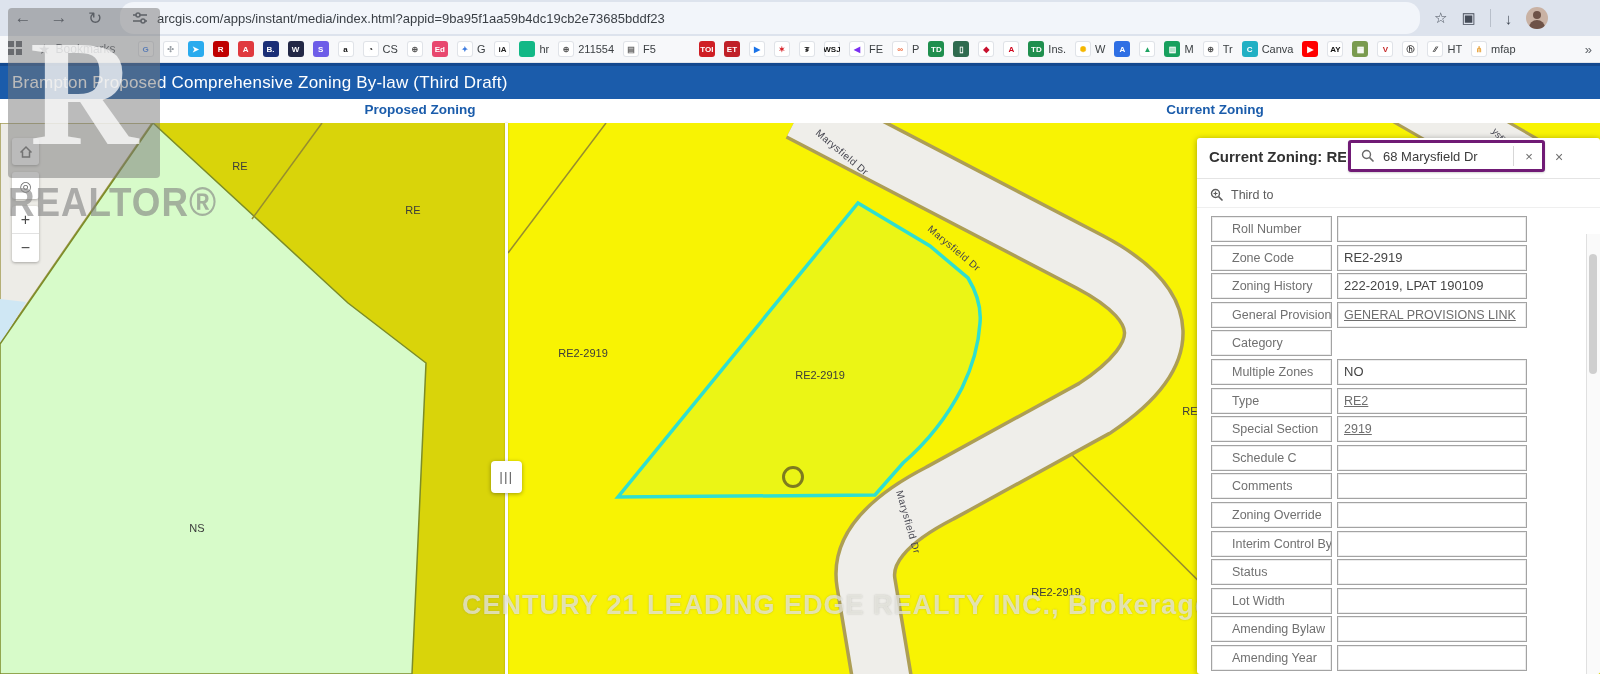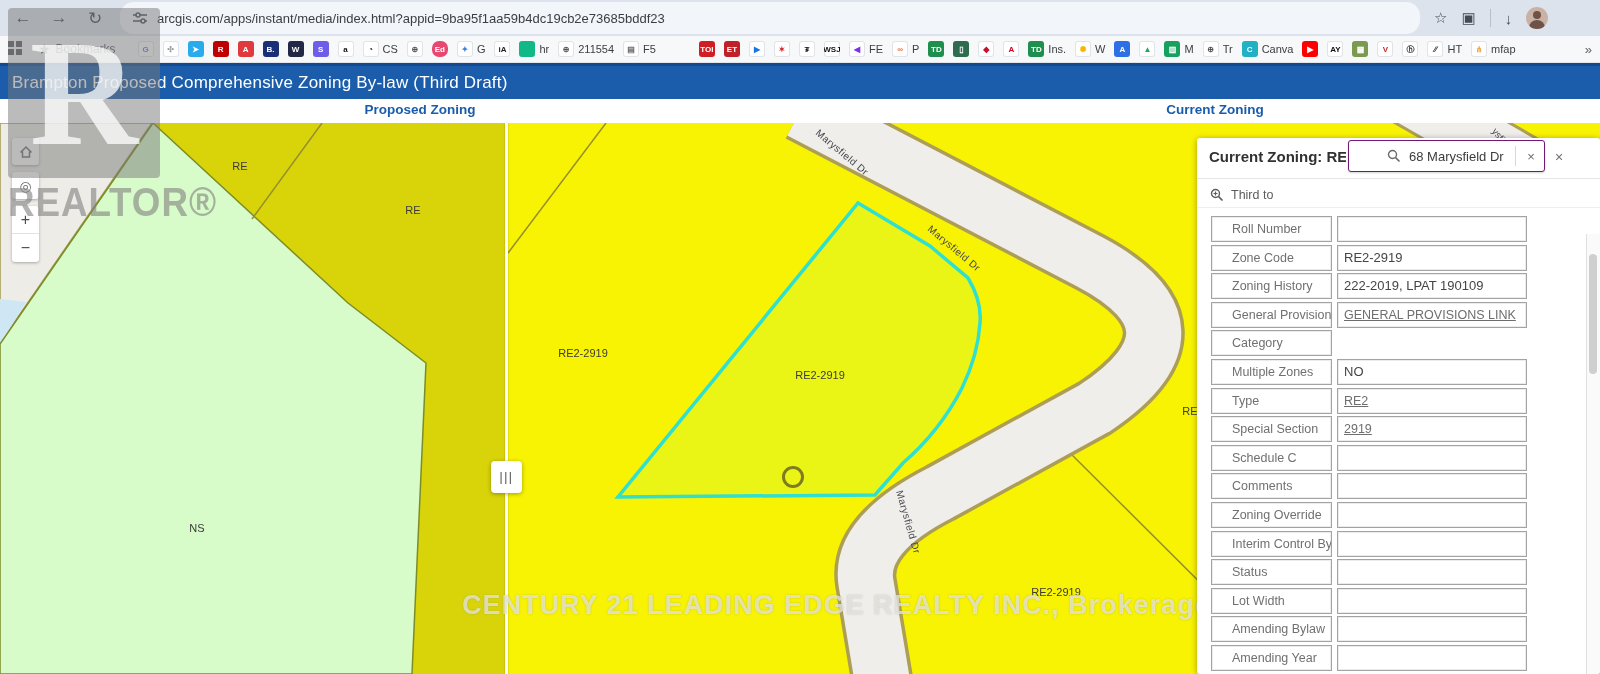--- a/index.html
+++ b/index.html
@@ -100,22 +100,22 @@
     overflow:hidden; white-space:nowrap; }
   .cell.lab { width:121px; color:#707070; font-size:12.5px;padding-left:20px; }
   .cell.val { width:190px; color:#454545; font-size:13px; }
   .cell.val.link { color:#6e6e6e; text-decoration:underline; font-size:12.5px; }
   .scrolltrack { position:absolute; right:0; top:96px; width:14px; height:440px;
     background:#fafafa; border-left:1px solid #e0e0e0; }
   .scrollthumb { position:absolute; right:3px; top:20px; width:8px; height:120px;
     background:#cfcfcf; border-radius:4px; }
 
   .searchbox { position:absolute; left:1348px; top:140px; width:197px; height:32px;
-    background:#fff; border:1px solid #701a75; border-radius:3px; z-index:8;
-    box-shadow:0 1px 2px rgba(0,0,0,.18); display:flex; align-items:center;padding-left:28px; }
+    background:#fff; border:3px solid #701a75; border-radius:3px; z-index:8;
+    box-shadow:0 1px 2px rgba(0,0,0,.18); display:flex; align-items:center; }
   .searchbox .mag { margin:0 8px 0 10px; flex:0 0 auto; }
   .searchbox .q { font-size:13px; color:#3c3c3c; flex:1; white-space:nowrap; overflow:hidden; }
   .searchbox .sep { width:1px; height:20px; background:#d7d7d7; margin:0 2px; }
   .searchbox .clr { width:26px; text-align:center; color:#6a6a6a; font-size:13px; }
 </style>
 </head>
 <body>
 
 <div id="stage">
 
@@ -181,21 +181,21 @@
           <i class="bordered" style="background: rgb(255, 255, 255); color: rgb(17, 17, 17);">a</i>
         </span>
         <span class="chip">
           <i class="bordered" style="background: rgb(255, 255, 255); color: rgb(17, 17, 17);">◔</i>
           <span>CS</span>
         </span>
         <span class="chip">
           <i class="bordered" style="background: rgb(255, 255, 255); color: rgb(85, 85, 85);">⊕</i>
         </span>
         <span class="chip">
-          <i style="background: rgb(232, 72, 111); color: rgb(255, 255, 255); border-radius: 7px;">Ed</i>
+          <i style="background: rgb(232, 72, 111); color: rgb(255, 255, 255);">Ed</i>
         </span>
         <span class="chip">
           <i class="bordered" style="background: rgb(255, 255, 255); color: rgb(63, 125, 224);">✦</i>
           <span>G</span>
         </span>
         <span class="chip">
           <i class="bordered" style="background: rgb(255, 255, 255); color: rgb(34, 34, 34);">iA</i>
         </span>
         <span class="chip">
           <i style="background: rgb(18, 184, 134); color: rgb(255, 255, 255);"></i>

